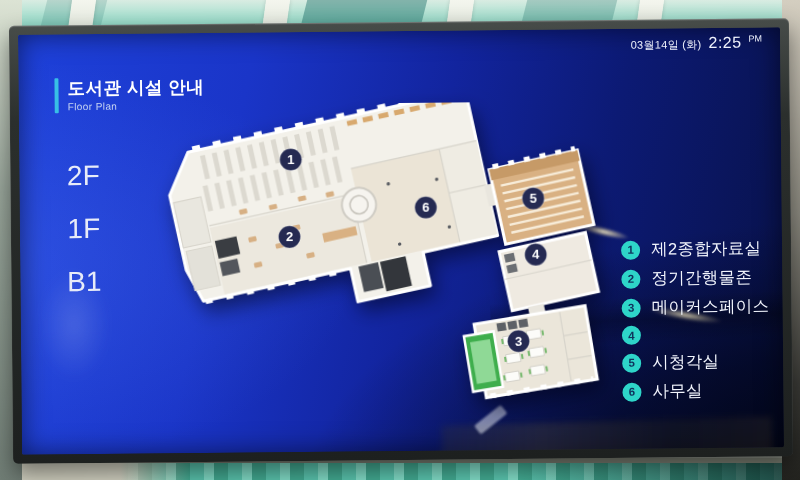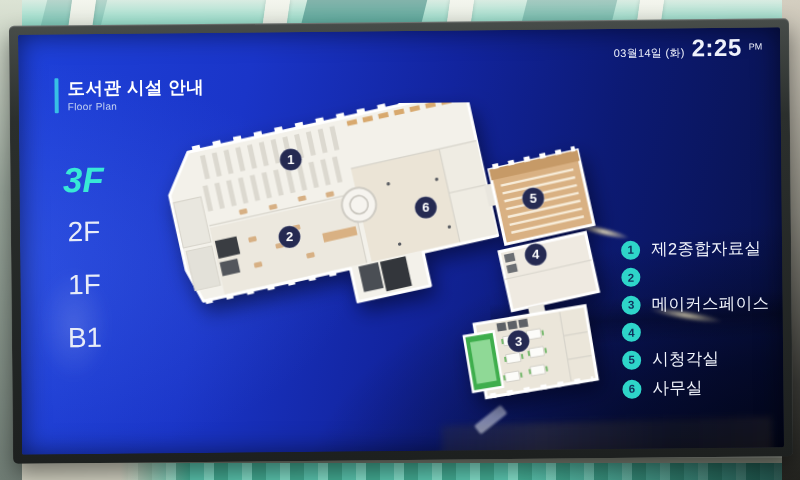--- a/index.html
+++ b/index.html
@@ -51,21 +51,21 @@
     background:linear-gradient(180deg,rgba(0,0,0,0),rgba(0,0,0,.28) 50%,rgba(0,0,0,0));transform:rotate(-2deg);}
   .refl-highlight{left:452px;top:384px;width:34px;height:11px;background:rgba(240,244,250,.5);
     transform:rotate(-38deg);filter:blur(1px);border-radius:2px;}
   .refl-furniture{left:420px;top:392px;width:330px;height:36px;
     background:linear-gradient(90deg,rgba(60,55,40,.25),rgba(90,80,55,.3) 30%,rgba(40,38,30,.3) 70%,rgba(70,60,45,.25));
     filter:blur(3px);transform:rotate(-1deg);}
 
   
   .statusbar{position:absolute;top:6px;right:18px;color:#eef1fb;display:flex;align-items:baseline;gap:7px;}
   .status-date{font-size:11px;letter-spacing:.3px;}
-  .status-time{font-size:24px;font-weight:bold;letter-spacing:.5px;}
+  .status-time{font-size:16px;font-weight:normal;letter-spacing:.5px;}
   .status-ampm{font-size:9px;font-weight:normal;position:relative;top:-6px;}
 
   
   .header{position:absolute;left:36px;top:44px;display:flex;gap:9px;}
   .accent-bar{width:4px;height:35px;background:#38bfe6;border-radius:1px;}
   .title{font-size:17.5px;font-weight:bold;color:#ffffff;letter-spacing:.5px;line-height:1.15;}
   .subtitle{font-size:10px;color:#c9d6f2;margin-top:3px;letter-spacing:.4px;}
 
   
   .floor-nav{position:absolute;left:26px;top:126px;width:76px;display:flex;flex-direction:column;align-items:center;}
@@ -121,21 +121,20 @@
 
     <div class="header">
       <div class="accent-bar"></div>
       <div>
         <div class="title">도서관 시설 안내</div>
         <div class="subtitle">Floor Plan</div>
       </div>
     </div>
 
     <div class="floor-nav">
-      <div class="floor-item active">3F</div>
       <div class="floor-item">2F</div>
       <div class="floor-item">1F</div>
       <div class="floor-item">B1</div>
     </div>
 
     <div class="plan">
       <svg viewBox="0 0 460 340">
         <g transform="rotate(-12 240 160)">
 
           <path d="M55,4 L338,4 L338,152 L262,152 L262,186 L188,186 L188,152 L38,152 L28,118 L28,42 Z" fill="#f3f1ea" stroke="#ffffff" stroke-width="3" stroke-linejoin="round"></path>
@@ -300,20 +299,21 @@
       </svg>
     </div>
 
     <div class="legend">
       <div class="legend-item">
         <span class="legend-dot">1</span>
         <span class="legend-label">제2종합자료실</span>
       </div>
       <div class="legend-item">
         <span class="legend-dot">2</span>
+        <span class="legend-label">정기간행물존</span>
       </div>
       <div class="legend-item">
         <span class="legend-dot">3</span>
         <span class="legend-label">메이커스페이스</span>
       </div>
       <div class="legend-item">
         <span class="legend-dot">4</span>
       </div>
       <div class="legend-item">
         <span class="legend-dot">5</span>

